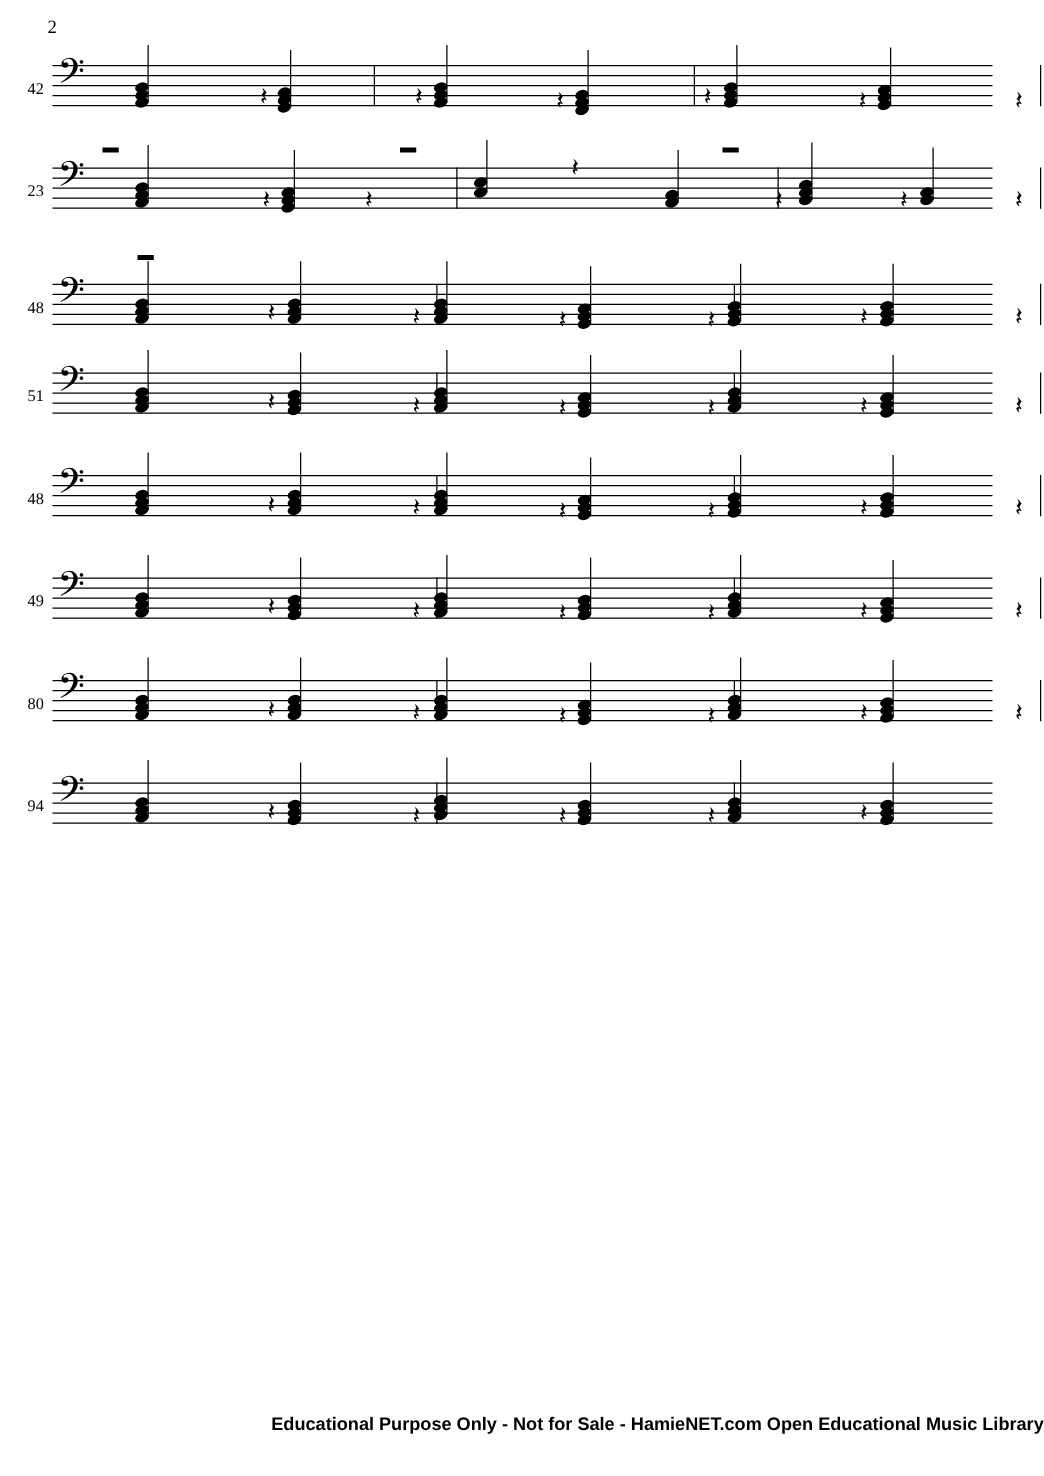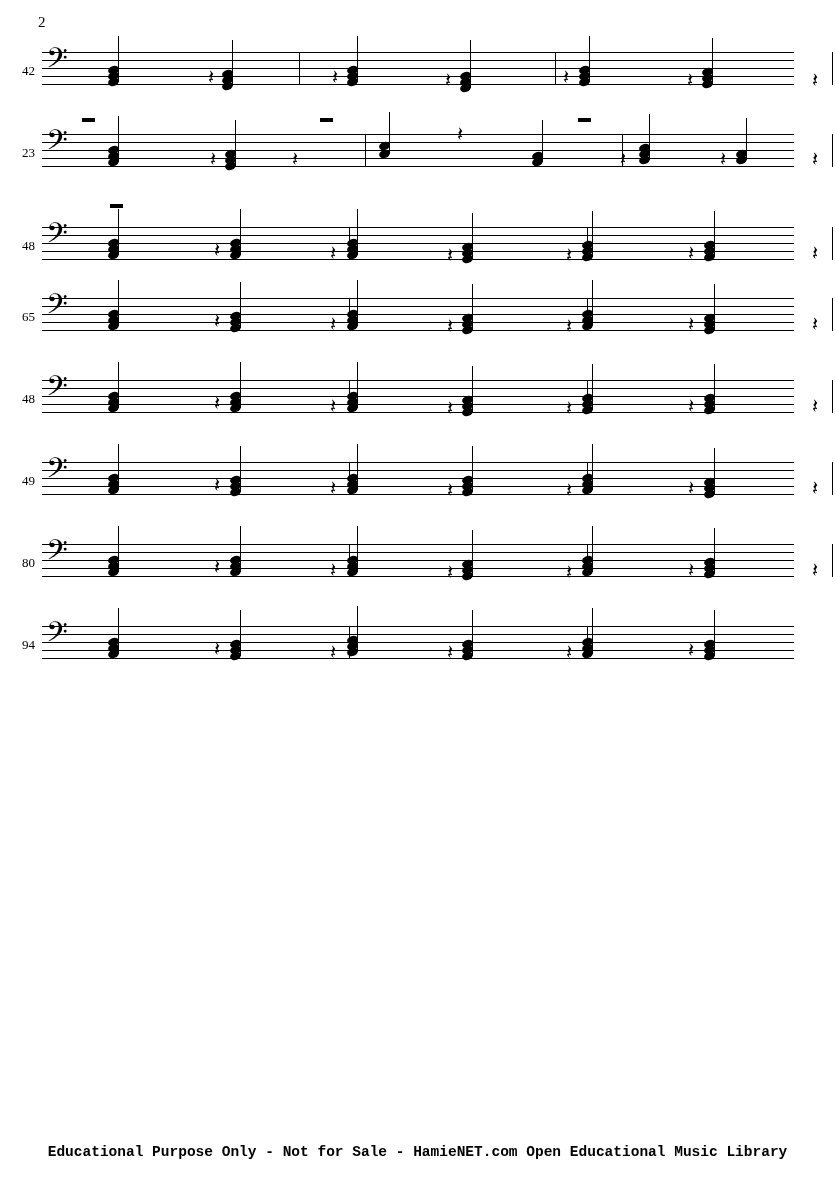--- a/index.html
+++ b/index.html
@@ -100,25 +100,24 @@
     position: absolute;
     width: 13px;
     height: 4px;
     background: #000000;
   }
   .footer {
     position: absolute;
     left: 0;
     top: 1132px;
     width: 835px;
-    text-align: center;
+    text-align: right;
     font-size: 14.5px;
     font-weight: bold;
-    font-family: Liberation Mono, monospace;
-    margin-top: 12px;
+    font-family: Liberation Sans, sans-serif;
   }
 </style>
 </head>
 <body>
 
 <div id="page">
   <div class="page-number">2</div>
   <div id="systems-container">
       <div class="system" style="top: 22px;">
         <div class="measure-number">42</div>
@@ -283,21 +282,21 @@
           <div class="chord" style="left: 662px; top: 0px;">
             <div class="notehead" style="left: 0px; top: 14px;"></div>
             <div class="notehead" style="left: 0px; top: 20px;"></div>
             <div class="notehead" style="left: 0px; top: 26px;"></div>
             <div class="stem" style="left: 10px; top: -16px; height: 46px;"></div>
           </div>
           <div class="rest" style="left: 770px; top: 16px;">𝄽</div>
         </div>
       </div>
       <div class="system" style="top: 268px;">
-        <div class="measure-number">65</div>
+        <div class="measure-number">51</div>
         <div class="staff">
           <div class="line l0"></div>
           <div class="line l1"></div>
           <div class="line l2"></div>
           <div class="line l3"></div>
           <div class="line l4"></div>
           <div class="clef" style="left: 4px; top: -8px;">𝄢</div>
           <div class="barline" style="left: 307px;"></div>
           <div class="barline" style="left: 545px;"></div>
           <div class="barline" style="left: 790px;"></div>

